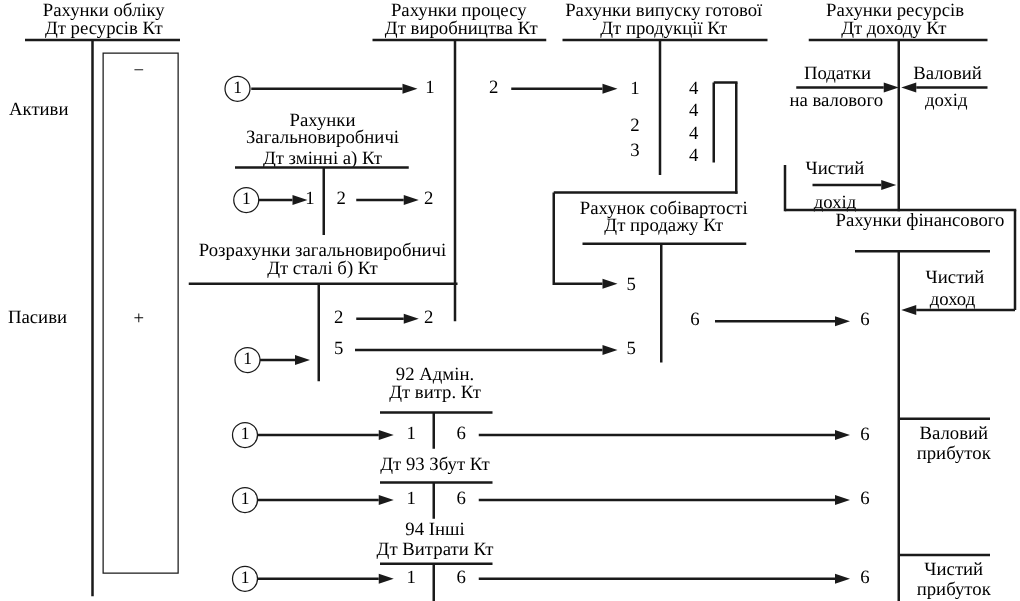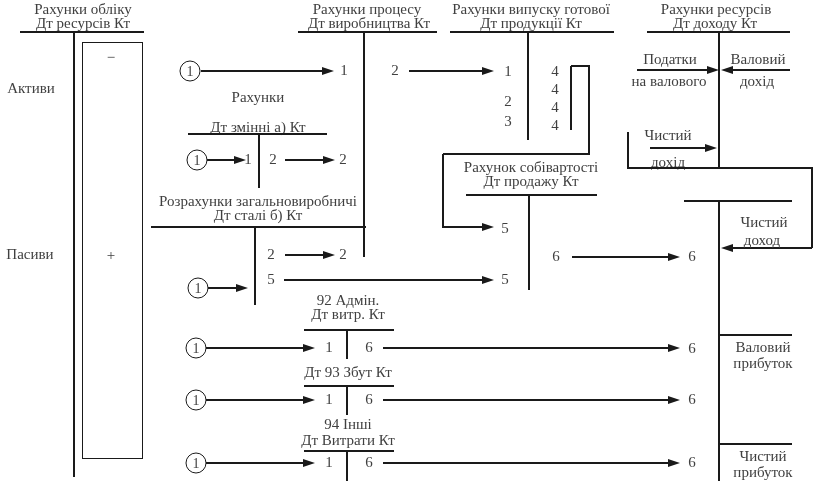--- a/index.html
+++ b/index.html
@@ -1,18 +1,18 @@
 <!DOCTYPE html>
 <html><head>
 <meta charset="utf-8">
 <style>
   html,body{margin:0;padding:0;background:#fff}
   .canvas{
     position:relative;width:816px;height:481px;background:#fff;
-    font-family:"Liberation Serif","DejaVu Serif",serif;color:#404040;overflow:hidden;
+    font-family:"Liberation Serif","DejaVu Serif",serif;color:#000000;overflow:hidden;
   }
   .t{position:absolute;white-space:nowrap;font-size:15px;line-height:15px;transform:translateX(-50%);text-align:center}
   .n{position:absolute;white-space:nowrap;font-size:15px;line-height:15px;transform:translateX(-50%)}
   .hl{position:absolute;height:1.6px;background:#1a1a1a;margin-top:-0.8px}
   .vl{position:absolute;width:1.6px;background:#1a1a1a;margin-left:-0.8px}
   .box{position:absolute;border:1.6px solid #1a1a1a}
   .ah-r{position:absolute;width:0;height:0;border-top:4.5px solid transparent;border-bottom:4.5px solid transparent;border-left:12px solid #1a1a1a;margin-top:-4.5px}
   .ah-l{position:absolute;width:0;height:0;border-top:4.5px solid transparent;border-bottom:4.5px solid transparent;border-right:12px solid #1a1a1a;margin-top:-4.5px}
   .circ{position:absolute;width:19px;height:19px;border:1.6px solid #1a1a1a;border-radius:50%;transform:translate(-50%,-50%);display:flex;align-items:center;justify-content:center;font-size:14px;line-height:14px}
 </style>
@@ -59,20 +59,21 @@
 
   <div class="vl" style="left:571px;top:66px;height:64px"></div>
   <div class="hl" style="left:571px;top:66px;width:19px"></div>
   <div class="vl" style="left:589px;top:66px;height:89px"></div>
   <div class="hl" style="left:443px;top:154px;width:147px"></div>
   <div class="vl" style="left:443px;top:154px;height:74px"></div>
   <div class="hl" style="left:443px;top:227px;width:39px"></div>
   <div class="ah-r" style="left:482px;top:227px"></div>
 
   <div class="t" style="left:258px;top:90px">Рахунки</div>
+  <div class="t" style="left:258px;top:103px">Загальновиробничі</div>
   <div class="t" style="left:258px;top:120px">Дт змінні а) Кт</div>
   <div class="hl" style="left:188px;top:134px;width:139px"></div>
   <div class="vl" style="left:259px;top:134px;height:54px"></div>
   <div class="circ" style="left:197px;top:160px">1</div>
   <div class="hl" style="left:207px;top:160px;width:27px"></div>
   <div class="ah-r" style="left:234px;top:160px"></div>
   <div class="n" style="left:248px;top:152px">1</div>
   <div class="n" style="left:273px;top:152px">2</div>
   <div class="hl" style="left:285px;top:160px;width:38px"></div>
   <div class="ah-r" style="left:323px;top:160px"></div>
@@ -119,20 +120,21 @@
   <div class="t" style="left:668px;top:155px">дохід</div>
   <div class="hl" style="left:650px;top:148px;width:55px"></div>
   <div class="ah-r" style="left:705px;top:148px"></div>
 
   <div class="vl" style="left:628px;top:132px;height:37px"></div>
   <div class="hl" style="left:628px;top:168px;width:185px"></div>
   <div class="vl" style="left:812px;top:168px;height:80px"></div>
   <div class="ah-l" style="left:721px;top:248px"></div>
   <div class="hl" style="left:733px;top:248px;width:79px"></div>
 
+  <div class="t" style="left:736px;top:170px">Рахунки фінансового</div>
   <div class="hl" style="left:684px;top:201px;width:108px"></div>
   <div class="vl" style="left:719px;top:201px;height:280px"></div>
   <div class="t" style="left:764px;top:215px">Чистий</div>
   <div class="t" style="left:762px;top:233px">доход</div>
   <div class="n" style="left:692px;top:249px">6</div>
   <div class="hl" style="left:719px;top:335px;width:73px"></div>
   <div class="t" style="left:763px;top:340px">Валовий</div>
   <div class="t" style="left:763px;top:356px">прибуток</div>
   <div class="n" style="left:692px;top:341px">6</div>
   <div class="n" style="left:692px;top:392px">6</div>

